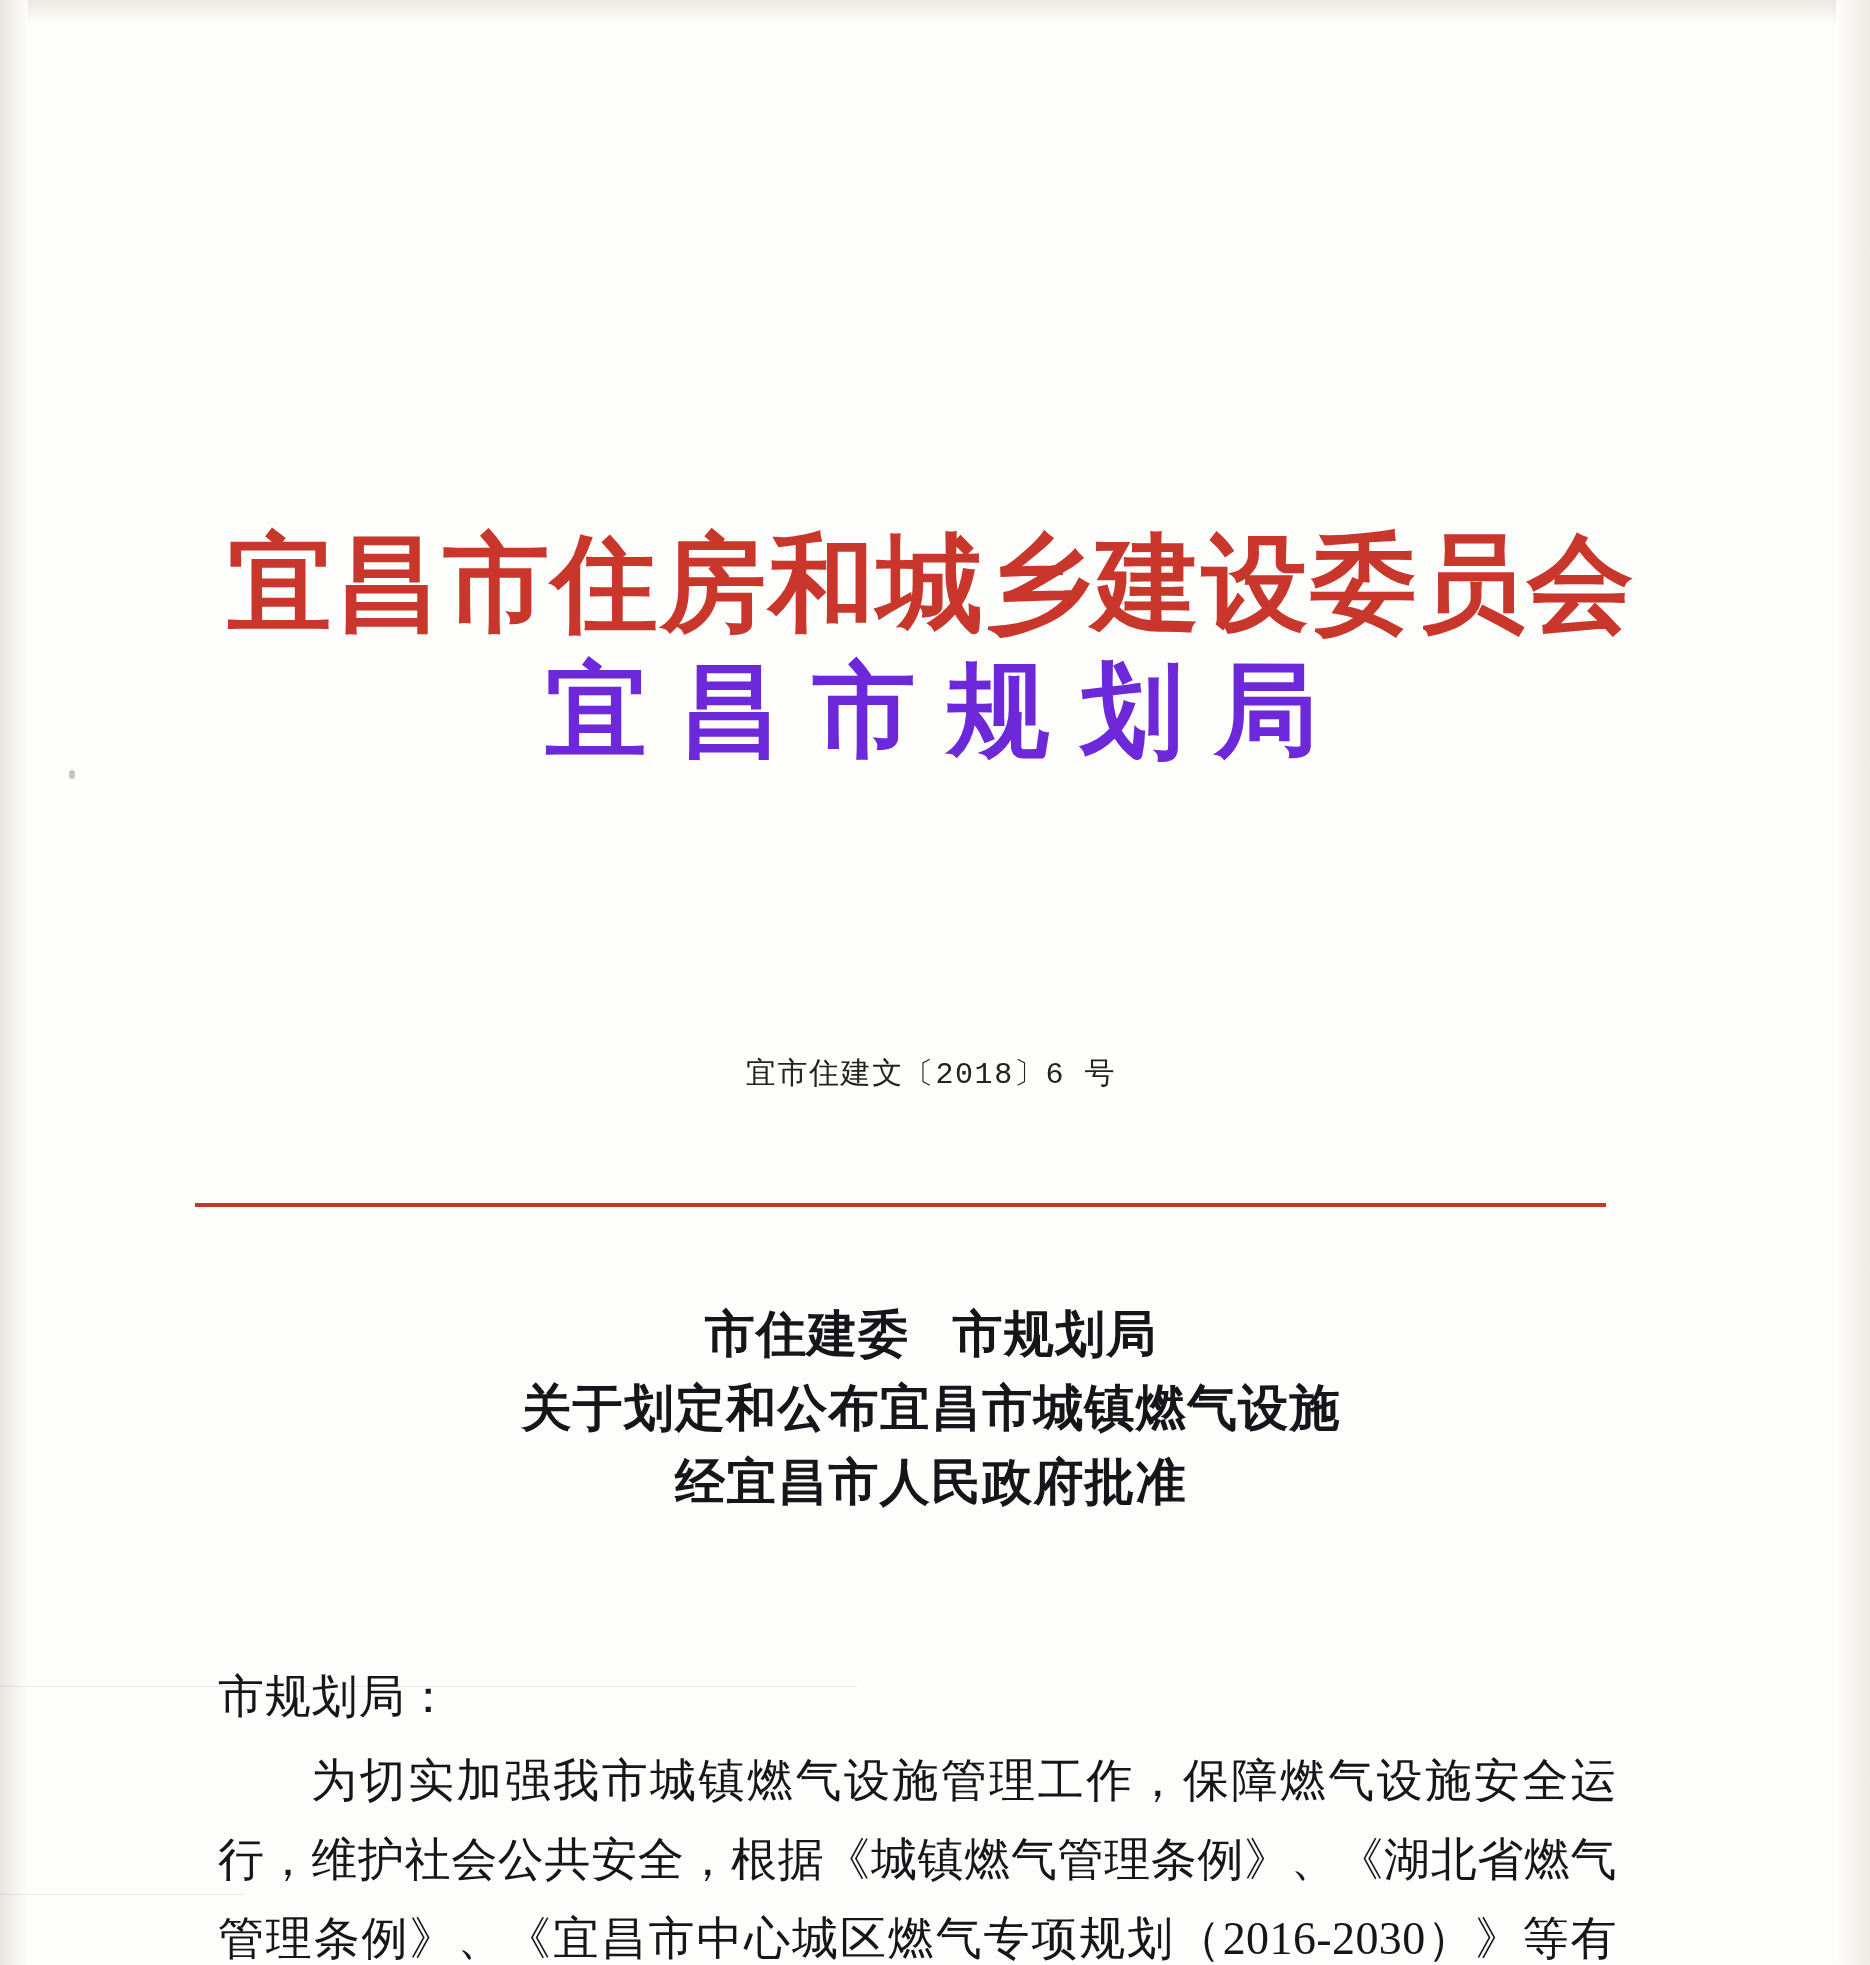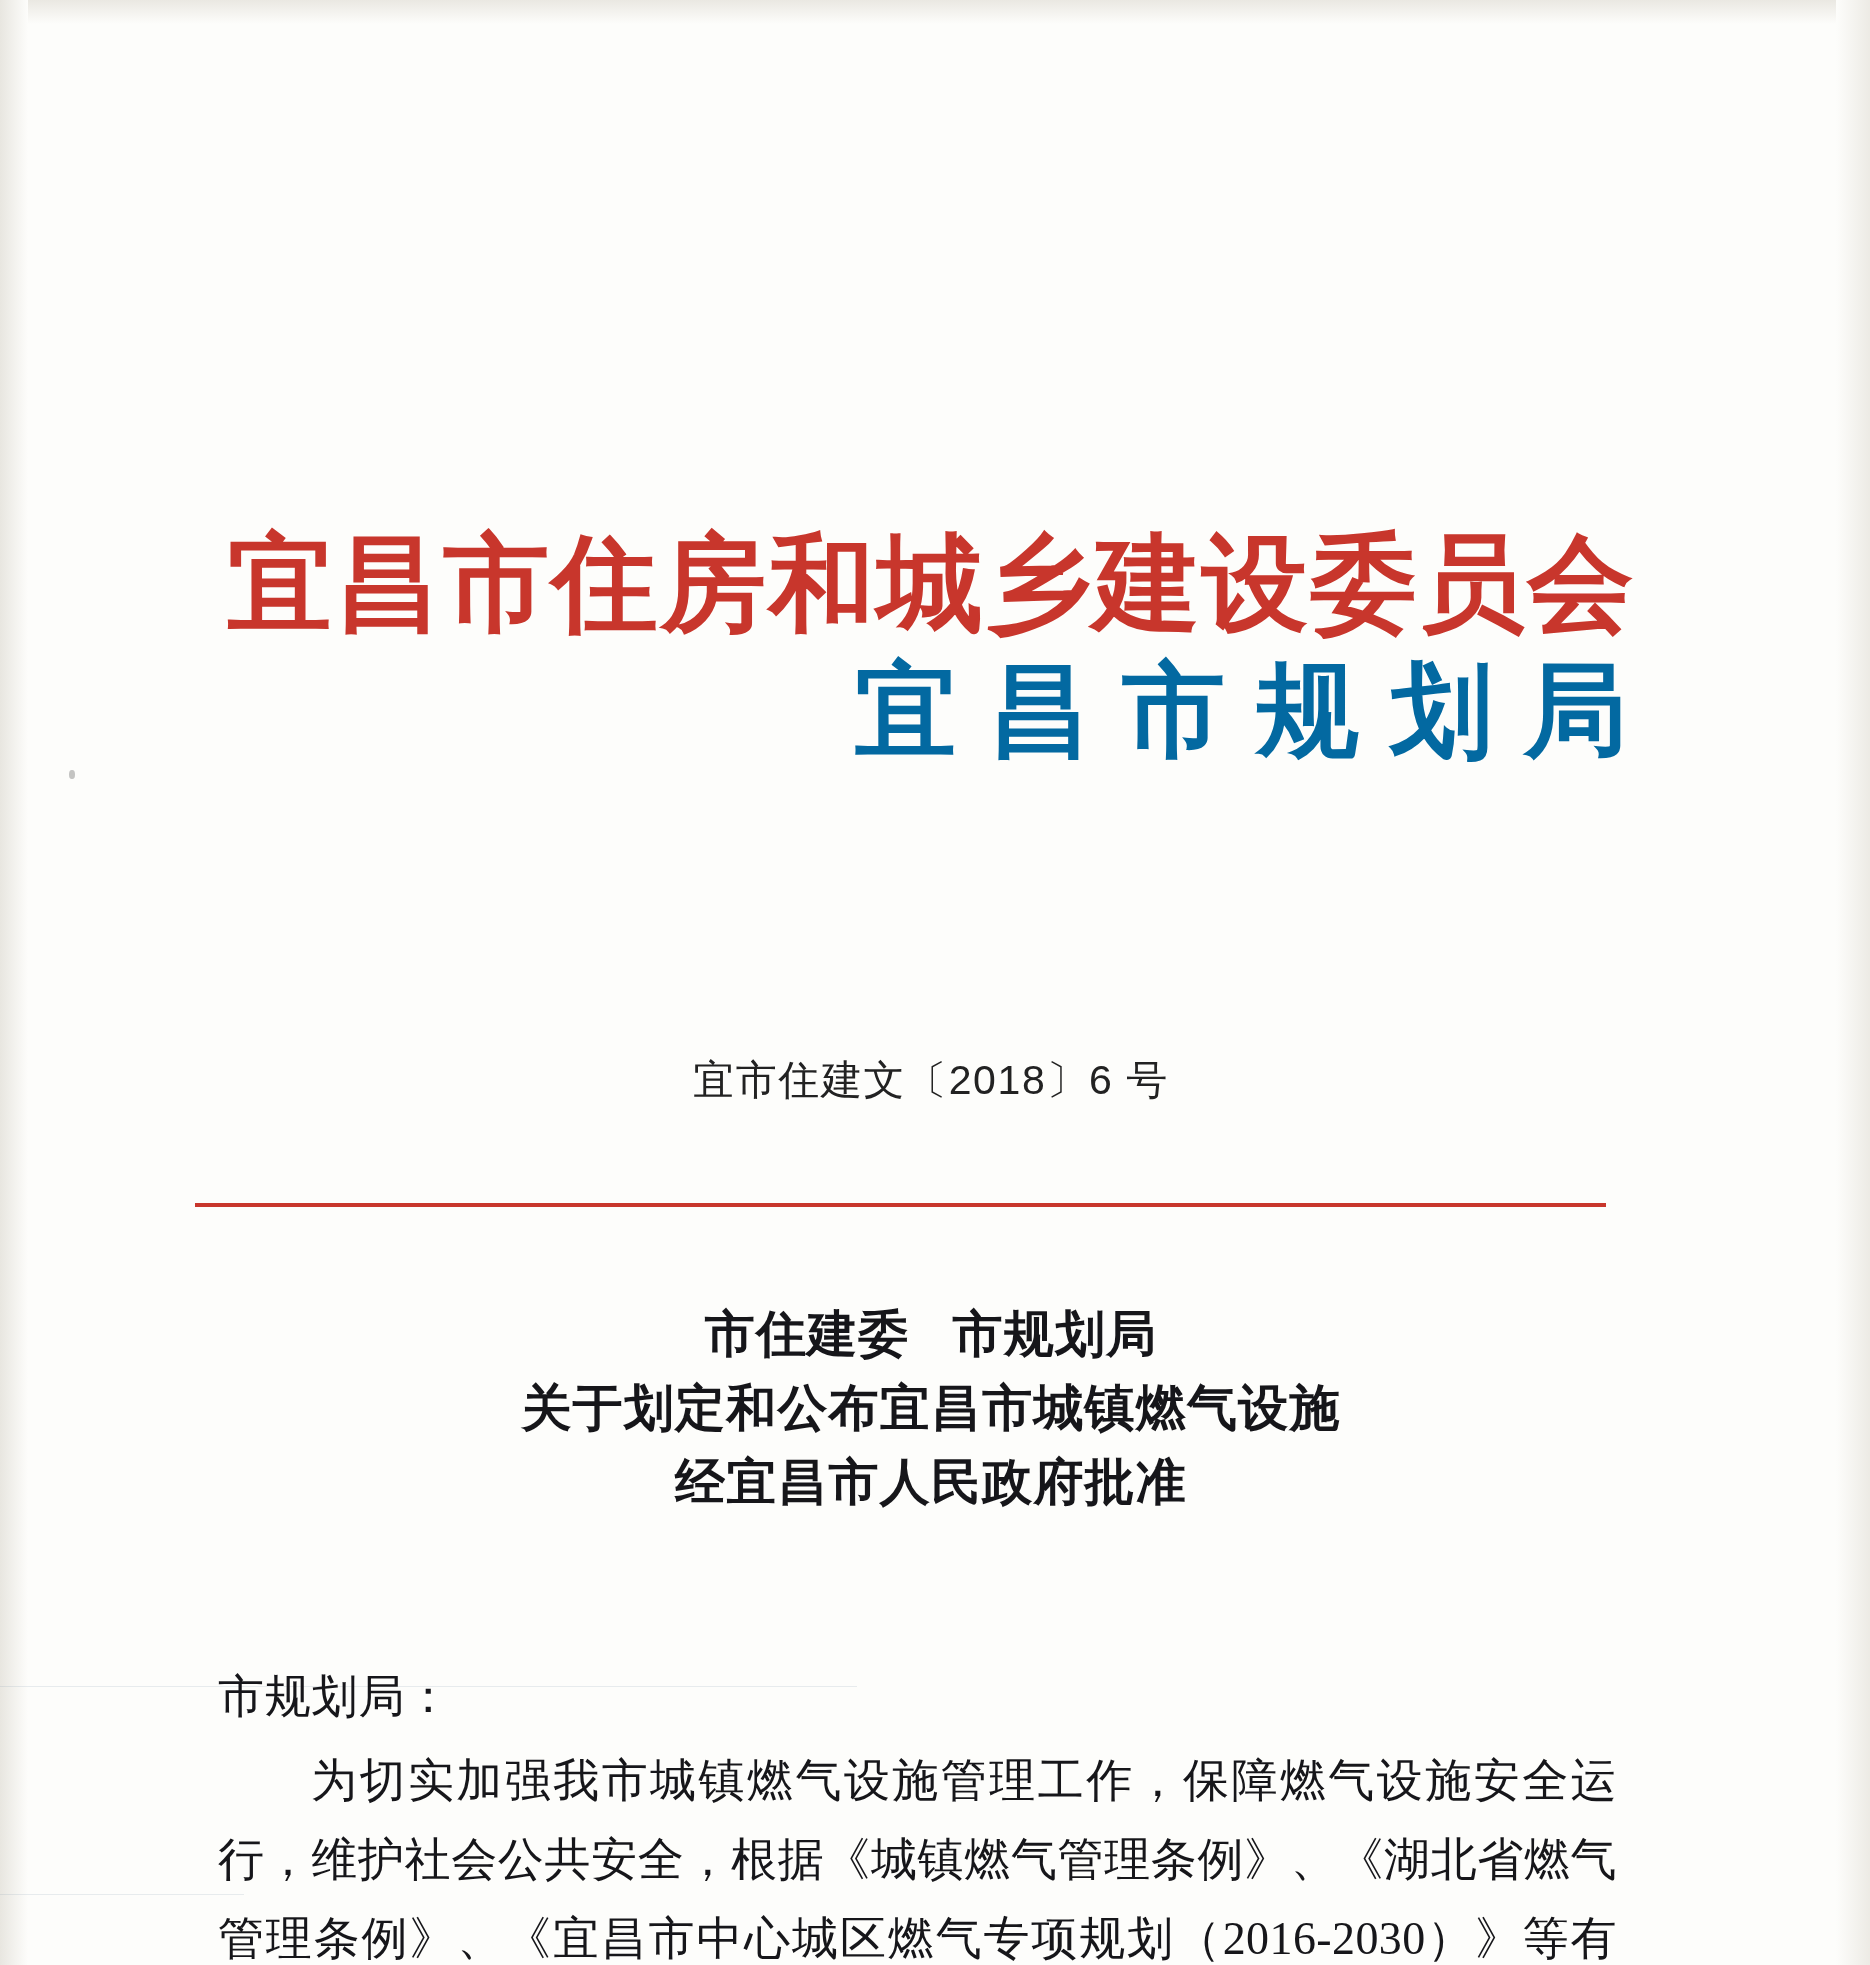--- a/index.html
+++ b/index.html
@@ -67,41 +67,40 @@
     color: #c8362c;
     font-size: 106px;
     line-height: 1.05;
     letter-spacing: 2.4px;
     white-space: nowrap;
     text-align: center;
   }
   .masthead-line2 {
     font-family: "DejaVu Serif", "Liberation Serif", serif;
     font-weight: bold;
-    color: #0369a1;
+    color: #6d28d9;
     font-size: 103px;
     line-height: 1.12;
     letter-spacing: 31px;
     padding-left: 31px;
     margin-top: 14px;
     white-space: nowrap;
-    text-align: right;
   }
 
   
   .doc-number {
     position: absolute;
     left: 204px;
     top: 1053px;
     width: 1454px;
     text-align: center;
-    font-size: 41px;
+    font-size: 30px;
     color: #222;
     letter-spacing: 1.6px;
-    font-family: Liberation Sans, sans-serif;
+    font-family: Liberation Mono, monospace;
   }
 
   
   .red-rule {
     position: absolute;
     left: 195px;
     top: 1203px;
     width: 1411px;
     height: 4.3px;
     background: #c8362c;

